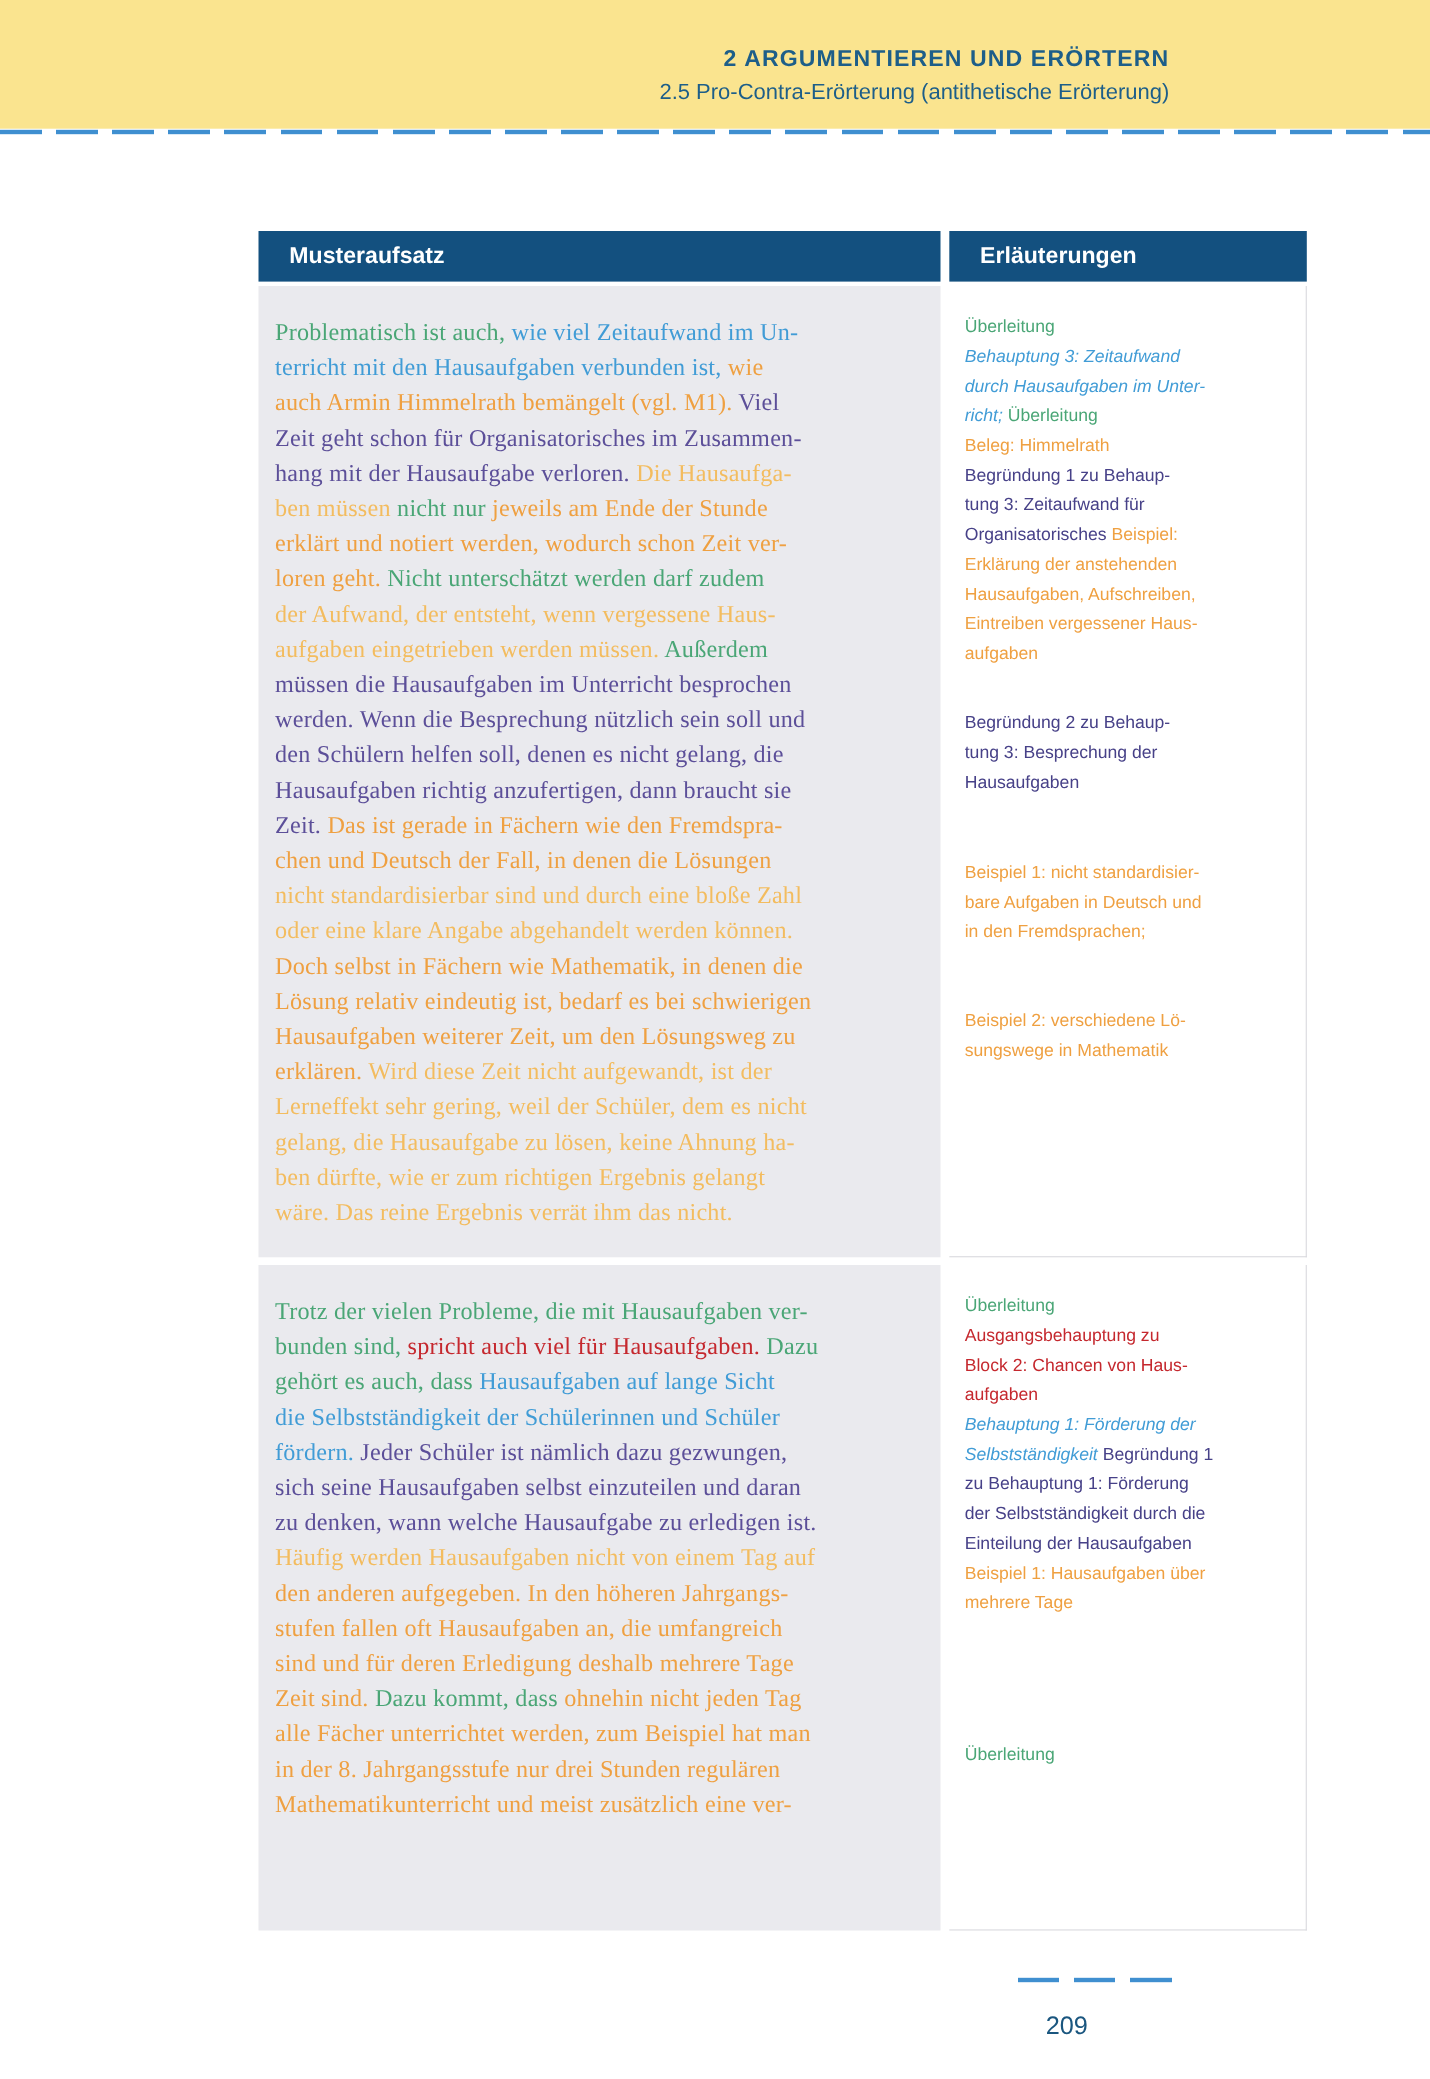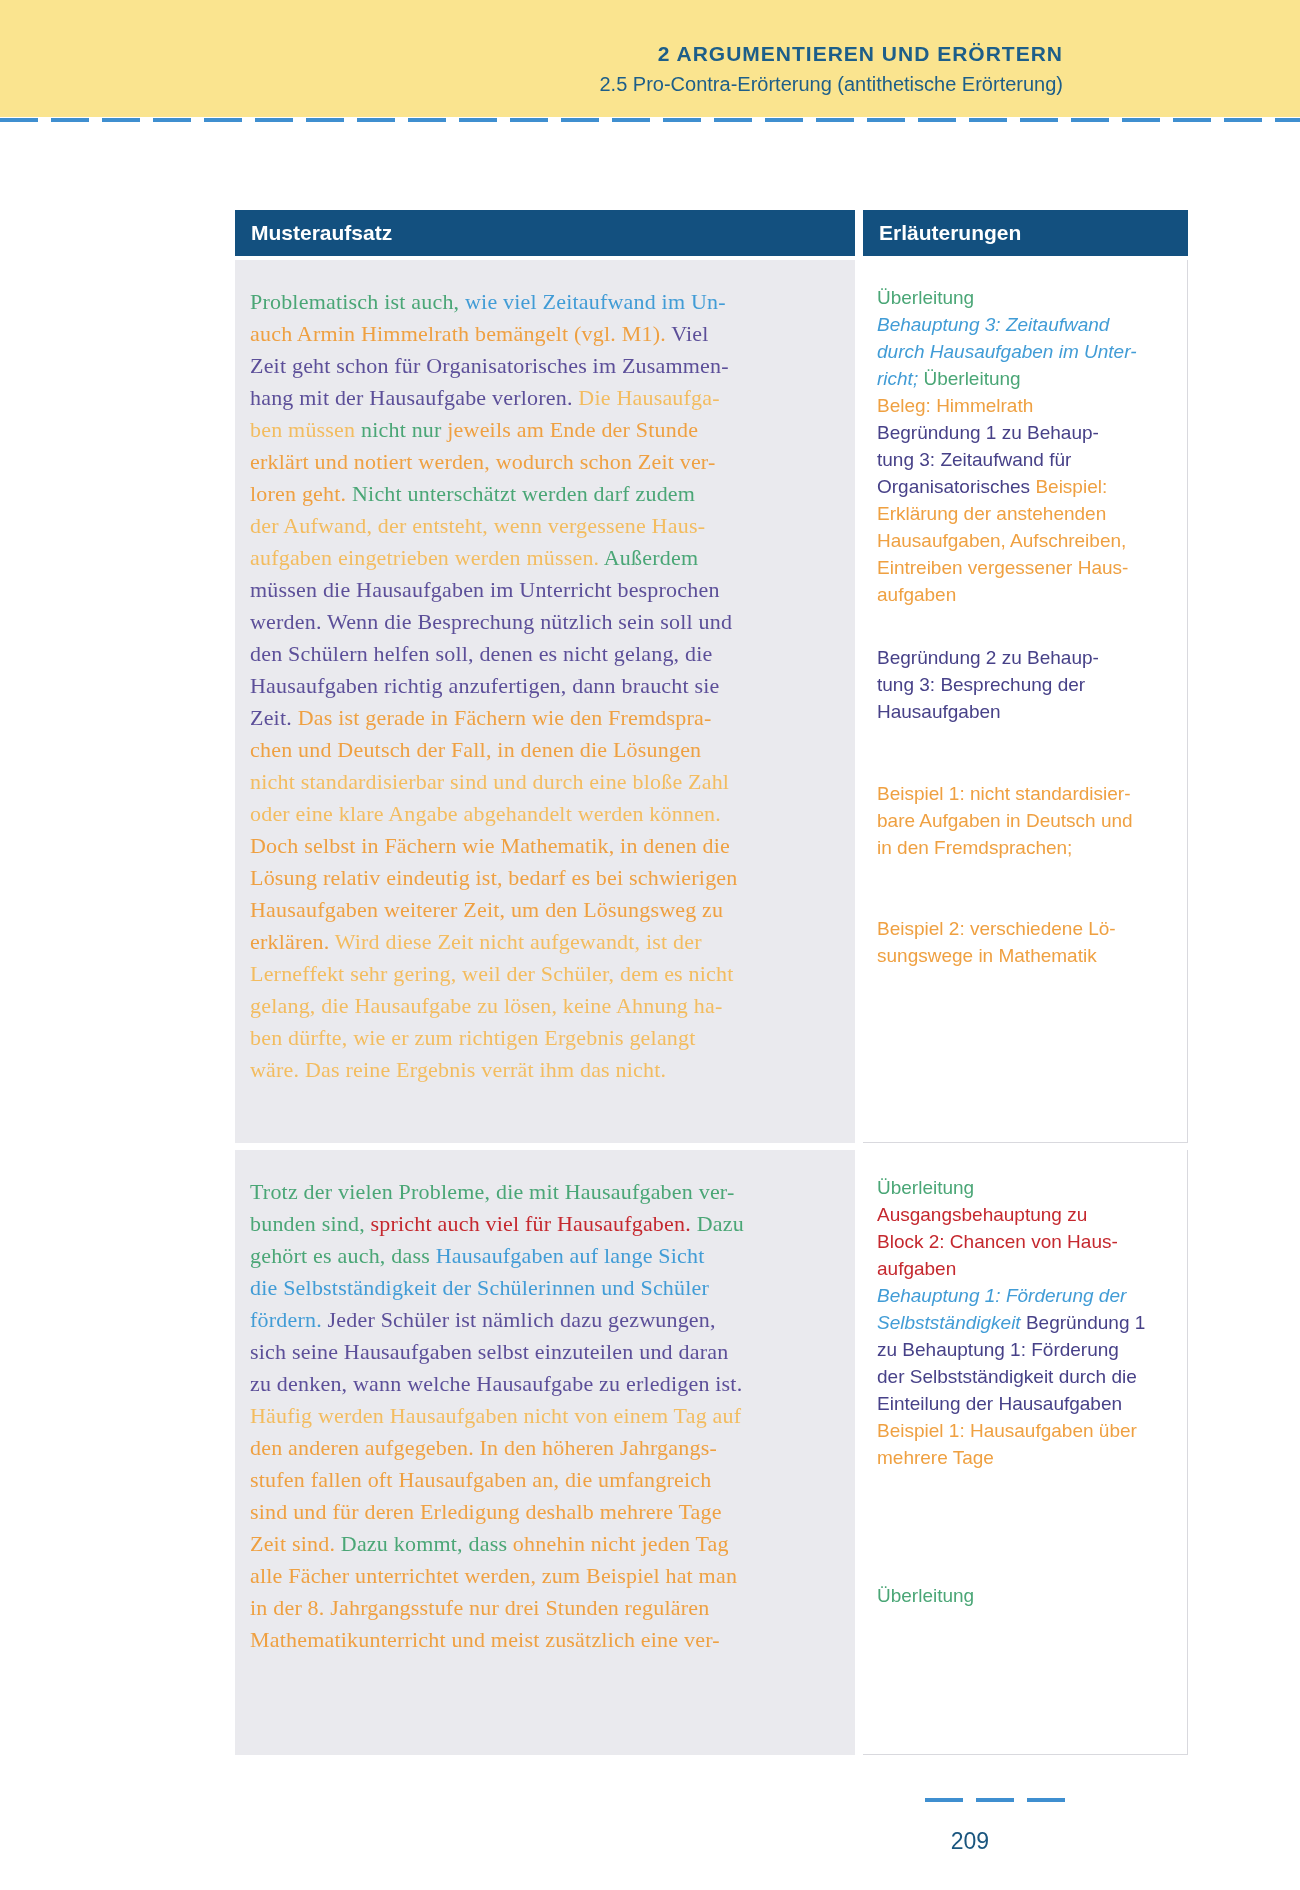--- a/index.html
+++ b/index.html
@@ -10,36 +10,36 @@
   .chapter{font-family:"Liberation Sans",sans-serif;font-weight:700;font-size:21px;letter-spacing:1px;color:var(--c-chapterBlue);}
   .section{margin-top:7px;font-family:"Liberation Sans",sans-serif;font-weight:400;font-size:20px;color:var(--c-chapterBlue);}
 
   .dash-top{position:absolute;left:0;top:118px;width:1300px;height:4px;
     background:repeating-linear-gradient(90deg,var(--c-dashBlue) 0 38px,transparent 38px 51px);}
   .dash-bottom{position:absolute;left:925px;top:1798px;width:146px;height:4px;
     background:repeating-linear-gradient(90deg,var(--c-dashBlue) 0 38px,transparent 38px 51px);}
 
   .hdr{position:absolute;top:210px;height:46px;background:var(--c-headerBand);color:#fff;
     font-family:"Liberation Sans",sans-serif;font-weight:700;font-size:21px;
-    display:flex;align-items:center;padding-left:16px;box-sizing:border-box;}
+    display:flex;align-items:center;padding-left:28px;box-sizing:border-box;}
   .hdr-left{left:235px;width:620px;}
   .hdr-right{left:863px;width:325px;}
 
   .cell{position:absolute;box-sizing:border-box;}
   .cell-essay{left:235px;width:620px;background:var(--c-cellGray);padding:26px 6px 0 15px;overflow:hidden;}
   #essay1{top:260px;height:883px;}
   #essay2{top:1150px;height:605px;}
   .cell-ann{left:863px;width:325px;background:#ffffff;border-right:1px solid var(--c-borderGray);
     border-bottom:1px solid var(--c-borderGray);padding:24px 4px 0 14px;overflow:hidden;}
   #ann1{top:260px;height:883px;}
   #ann2{top:1150px;height:605px;}
 
   .essay-line{font-family:"Liberation Serif",serif;font-size:22px;line-height:32px;
     letter-spacing:.2px;white-space:nowrap;}
-  .ann-line{font-family:"Liberation Sans",sans-serif;font-size:19px;line-height:27px;white-space:nowrap;}
+  .ann-line{font-family:"Liberation Sans",sans-serif;font-size:16px;line-height:27px;white-space:nowrap;}
   .ann-group{margin:0;}
 
   .seg-g{color:var(--c-green);}
   .seg-b{color:var(--c-blue);}
   .seg-bi{color:var(--c-blue);font-style:italic;}
   .seg-o{color:var(--c-orange);}
   .seg-l{color:var(--c-orangeLight);font-family:Liberation Serif, serif;}
   .seg-p{color:var(--c-purple);}
   .seg-v{color:var(--c-violet);}
   .seg-r{color:var(--c-red);}
@@ -59,20 +59,21 @@
     </div>
   </div>
 
   <div class="dash-top"></div>
 
   <div class="hdr hdr-left">Musteraufsatz</div>
   <div class="hdr hdr-right">Erläuterungen</div>
 
   <div class="cell cell-essay" id="essay1">
       <div class="essay-line"><span class="seg-g">Problematisch ist auch,</span><span class="seg-b"> wie viel Zeitaufwand im Un-</span></div>
+      <div class="essay-line"><span class="seg-b">terricht mit den Hausaufgaben verbunden ist,</span><span class="seg-o"> wie</span></div>
       <div class="essay-line"><span class="seg-o">auch Armin Himmelrath bemängelt (vgl. M1).</span><span class="seg-p"> Viel</span></div>
       <div class="essay-line"><span class="seg-p">Zeit geht schon für Organisatorisches im Zusammen-</span></div>
       <div class="essay-line"><span class="seg-p">hang mit der Hausaufgabe verloren.</span><span class="seg-l"> Die Hausaufga-</span></div>
       <div class="essay-line"><span class="seg-l">ben müssen</span><span class="seg-g"> nicht nur</span><span class="seg-o"> jeweils am Ende der Stunde</span></div>
       <div class="essay-line"><span class="seg-o">erklärt und notiert werden, wodurch schon Zeit ver-</span></div>
       <div class="essay-line"><span class="seg-o">loren geht.</span><span class="seg-g"> Nicht unterschätzt werden darf zudem</span></div>
       <div class="essay-line"><span class="seg-l">der Aufwand, der entsteht, wenn vergessene Haus-</span></div>
       <div class="essay-line"><span class="seg-l">aufgaben eingetrieben werden müssen.</span><span class="seg-g"> Außerdem</span></div>
       <div class="essay-line"><span class="seg-p">müssen die Hausaufgaben im Unterricht besprochen</span></div>
       <div class="essay-line"><span class="seg-p">werden. Wenn die Besprechung nützlich sein soll und</span></div>

